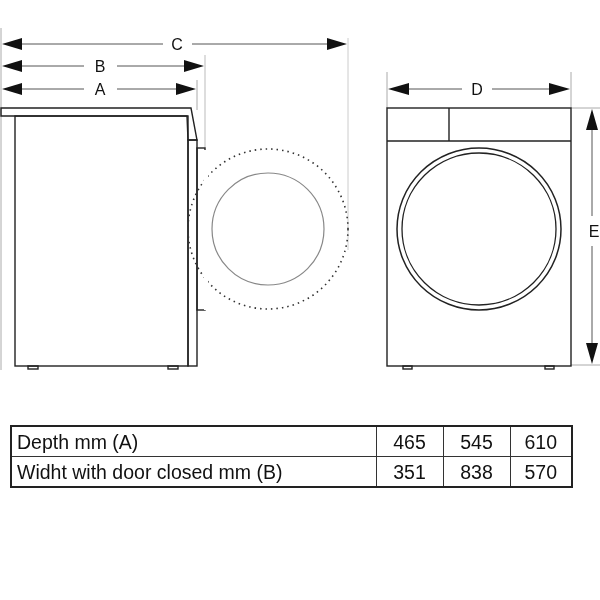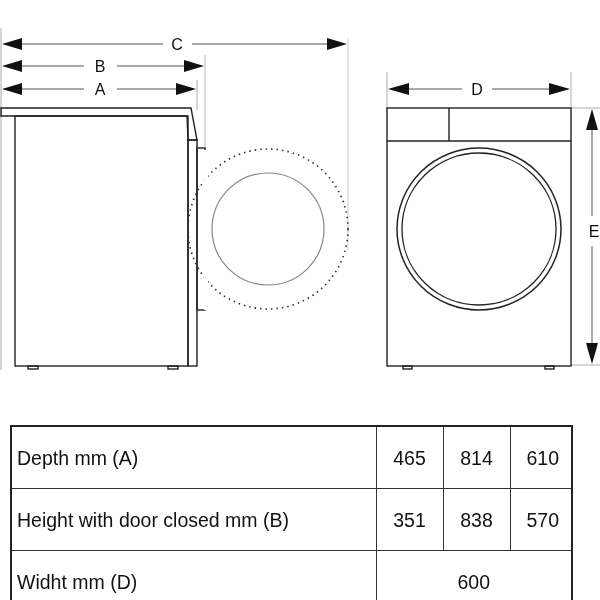--- a/index.html
+++ b/index.html
@@ -5,21 +5,21 @@
   html, body { margin: 0; padding: 0; background: #ffffff; }
   body { width: 600px; height: 600px; position: relative; overflow: hidden;
          font-family: "Liberation Sans", sans-serif; color: #111; }
   #drawing { position: absolute; left: 0; top: 0; width: 600px; height: 400px; }
   .lbl { font-family: "Liberation Sans", sans-serif; font-size: 16px; fill: #111; }
   #dims { position: absolute; left: 10px; top: 425px; width: 561px;
           border-collapse: collapse; border: 2px solid #222; table-layout: fixed; }
   #dims td { border: 1px solid #333; height: 29px; padding: 0 4px;
              font-size: 19.5px; line-height: 28px; white-space: nowrap; }
   #dims td.name { text-align: left; padding-left: 5px; }
-  #dims td.val { text-align: center; padding: 16px; }
+  #dims td.val { text-align: center; padding: 0; }
 </style>
 </head>
 <body>
 
 <svg id="drawing" viewBox="0 0 600 400" xmlns="http://www.w3.org/2000/svg">
   <defs>
     <marker id="arr" viewBox="0 0 10 10" refX="10" refY="5" markerWidth="7" markerHeight="5" orient="auto-start-reverse" markerUnits="userSpaceOnUse">
     </marker>
   </defs>
 
@@ -118,27 +118,23 @@
   <colgroup>
     <col style="width:365px">
       <col style="width:67px">
       <col style="width:67px">
       <col style="width:62px">
   </colgroup>
   <tbody>
     <tr>
       <td class="name">Depth mm (A)</td>
       <td class="val">465</td>
-      <td class="val">814</td>
+      <td class="val">545</td>
       <td class="val">610</td>
     </tr>
     <tr>
-      <td class="name">Height with door closed mm (B)</td>
+      <td class="name">Widht with door closed mm (B)</td>
       <td class="val">351</td>
       <td class="val">838</td>
       <td class="val">570</td>
-    </tr>
-    <tr>
-      <td class="name">Widht mm (D)</td>
-      <td class="val" colspan="3">600</td>
     </tr>
   </tbody>
 </table>
 
 </body></html>

